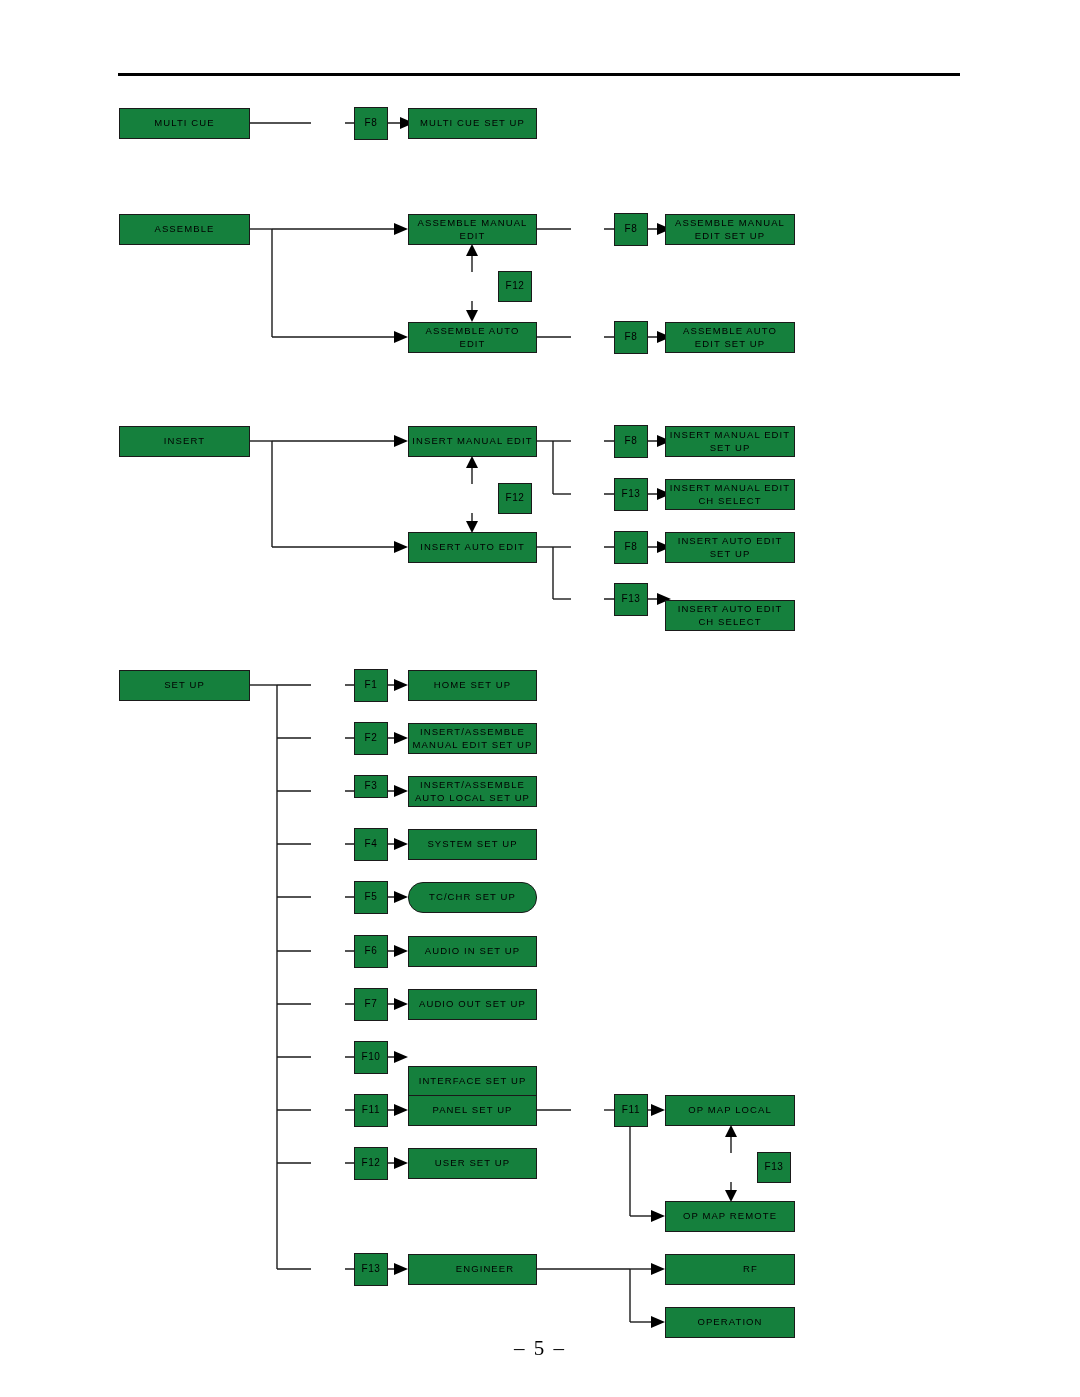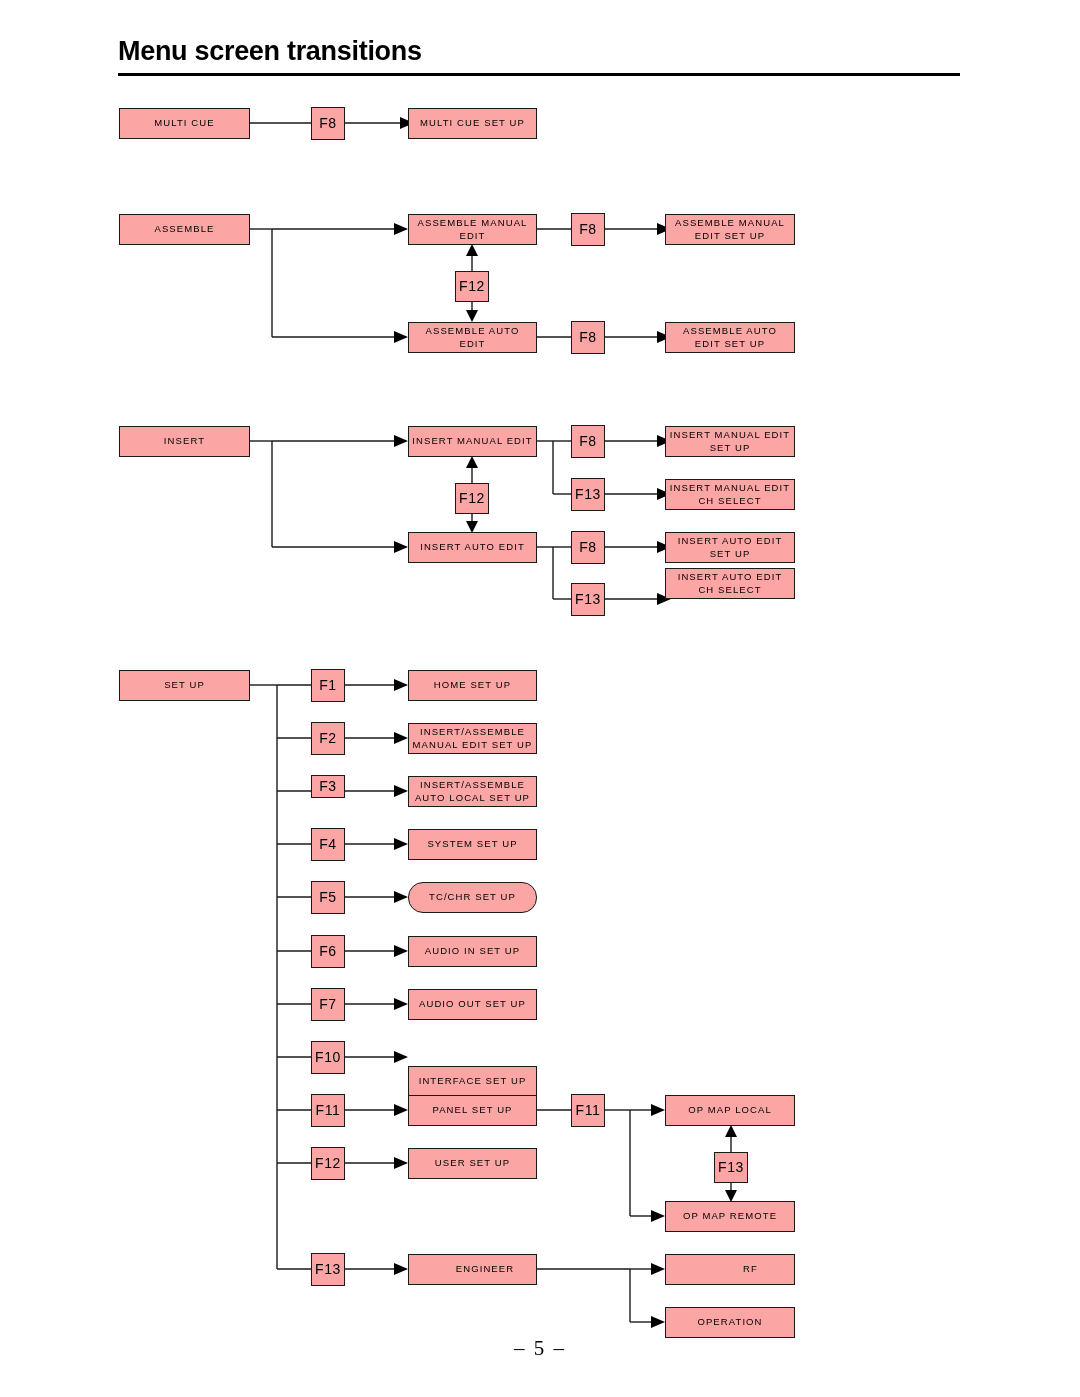--- a/index.html
+++ b/index.html
@@ -26,40 +26,39 @@
   .page-number{
     position:absolute;left:0;top:1336px;width:1080px;
     text-align:center;font-size:21px;
     font-family:"Liberation Serif","DejaVu Serif",serif;
     letter-spacing:2px;
   }
 
   
   .node{
     position:absolute;box-sizing:border-box;
-    border:1.4px solid #1a1a1a;background:#fca5a5;
+    border:1.4px solid #1a1a1a;background:#15803d;
     display:flex;align-items:center;justify-content:center;
     text-align:center;
     font-size:9.5px;letter-spacing:1.1px;line-height:12.5px;
     padding:0 3px;
   }
   .node.key{
-    font-size:14px;letter-spacing:0.6px;
+    font-size:10px;letter-spacing:0.6px;margin-left:43px;
   }
   
   #wires{position:absolute;left:0;top:0;width:1080px;height:1397px;}
   #wires line, #wires path{stroke:#1a1a1a;stroke-width:1.4;fill:none;}
   #wires polygon{fill:#000;}
 </style>
 </head>
 <body>
 
 <div id="page">
 
-  <div class="page-title">Menu screen transitions</div>
   <div class="title-rule"></div>
 
   <svg id="wires" xmlns="http://www.w3.org/2000/svg">
     <defs></defs>
 
     <line x1="250" y1="123" x2="311" y2="123"></line>
     <line x1="345" y1="123" x2="400" y2="123"></line>
     <polygon points="400,117 414,123 400,129"></polygon>
 
     <line x1="250" y1="229" x2="272" y2="229"></line>
@@ -196,21 +195,21 @@
   <div class="node key" style="left:571px;top:478px;width:34px;height:33px;">F13</div>
   <div class="node" style="left:665px;top:479px;width:130px;height:31px;">INSERT MANUAL EDIT CH SELECT</div>
 
   <div class="node key" style="left:455px;top:483px;width:34px;height:31px;">F12</div>
 
   <div class="node" style="left:408px;top:532px;width:129px;height:31px;">INSERT AUTO EDIT</div>
   <div class="node key" style="left:571px;top:531px;width:34px;height:33px;">F8</div>
   <div class="node" style="left:665px;top:532px;width:130px;height:31px;">INSERT AUTO EDIT SET UP</div>
 
   <div class="node key" style="left:571px;top:583px;width:34px;height:33px;">F13</div>
-  <div class="node" style="left:665px;top:568px;width:130px;height:31px;">INSERT AUTO EDIT CH SELECT</div>
+  <div class="node" style="left:665px;top:600px;width:130px;height:31px;">INSERT AUTO EDIT CH SELECT</div>
 
   <div class="node" style="left:119px;top:670px;width:131px;height:31px;">SET UP</div>
 
   <div class="node key" style="left:311px;top:669px;width:34px;height:33px;">F1</div>
   <div class="node" style="left:408px;top:670px;width:129px;height:31px;">HOME SET UP</div>
 
   <div class="node key" style="left:311px;top:722px;width:34px;height:33px;">F2</div>
   <div class="node" style="left:408px;top:723px;width:129px;height:31px;">INSERT/ASSEMBLE MANUAL EDIT SET UP</div>
 
   <div class="node key" style="left:311px;top:775px;width:34px;height:23px;">F3</div>

